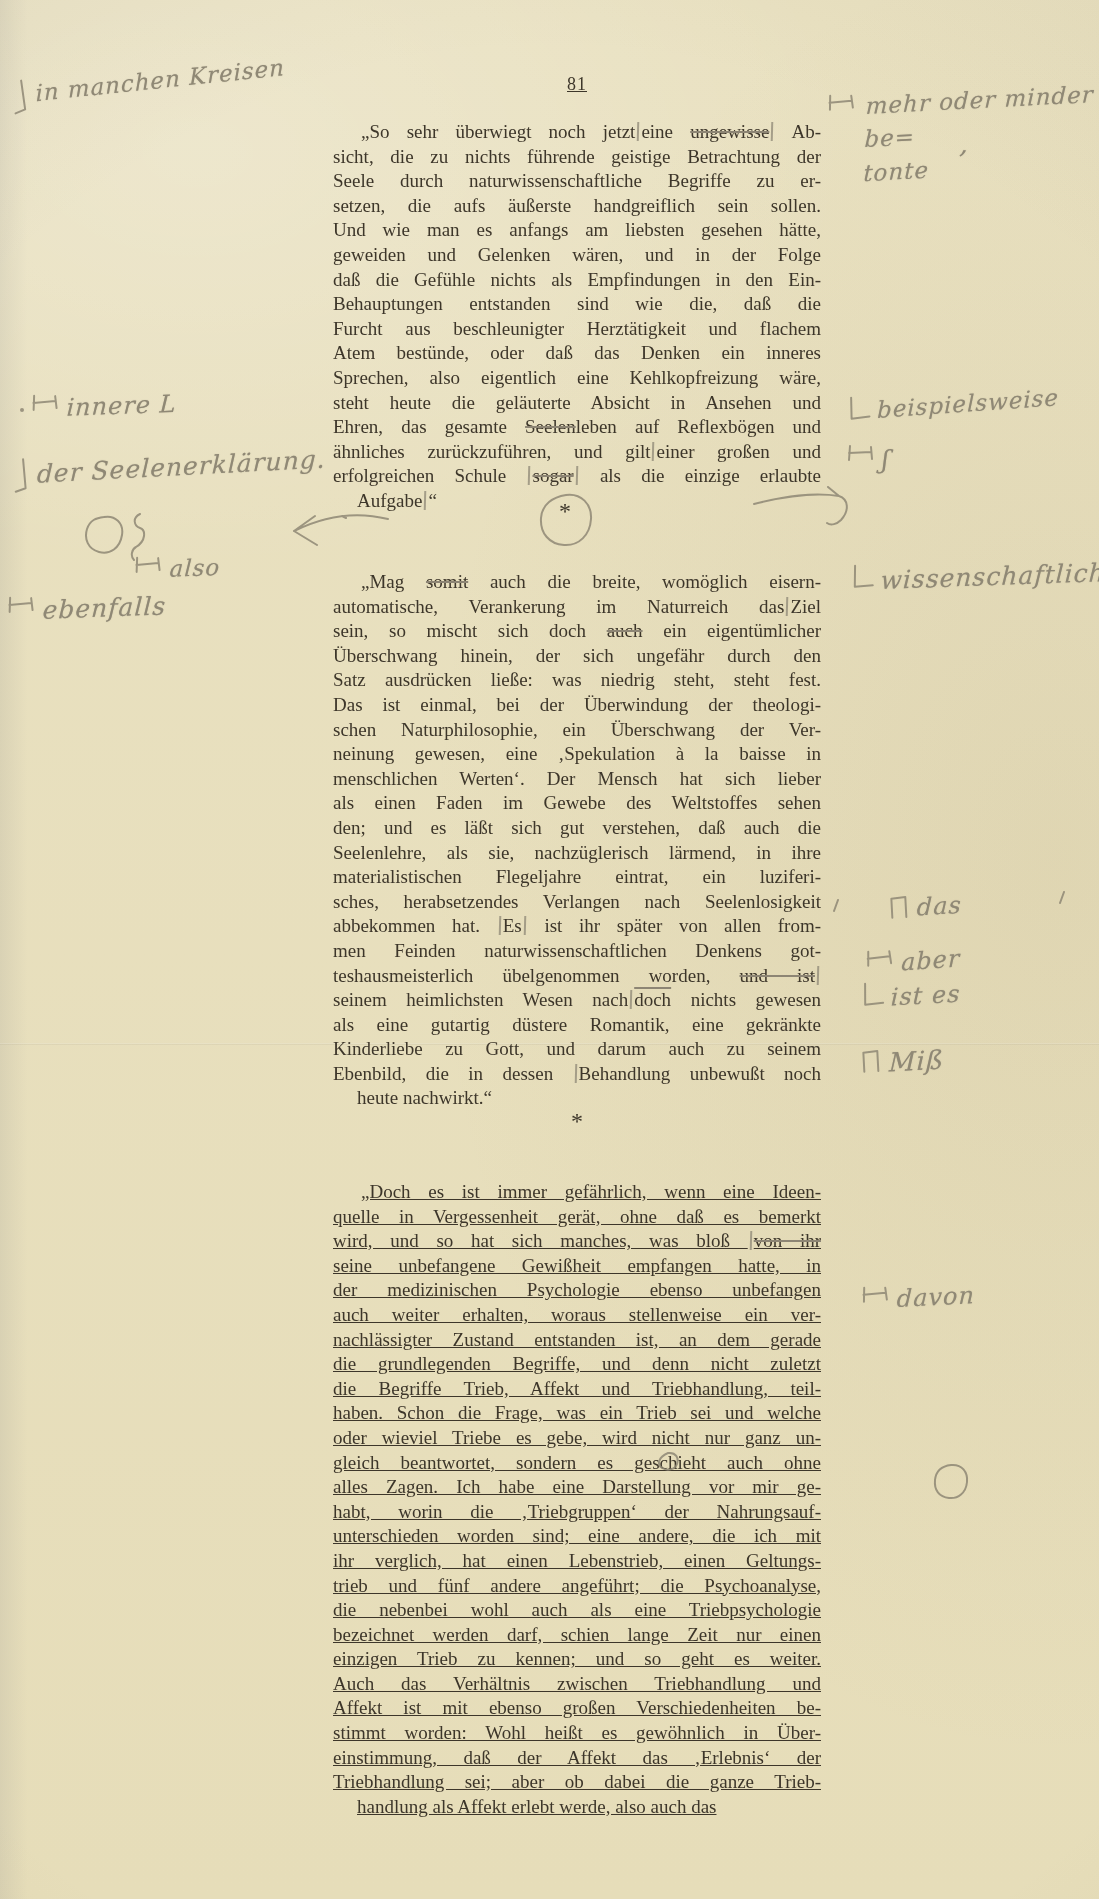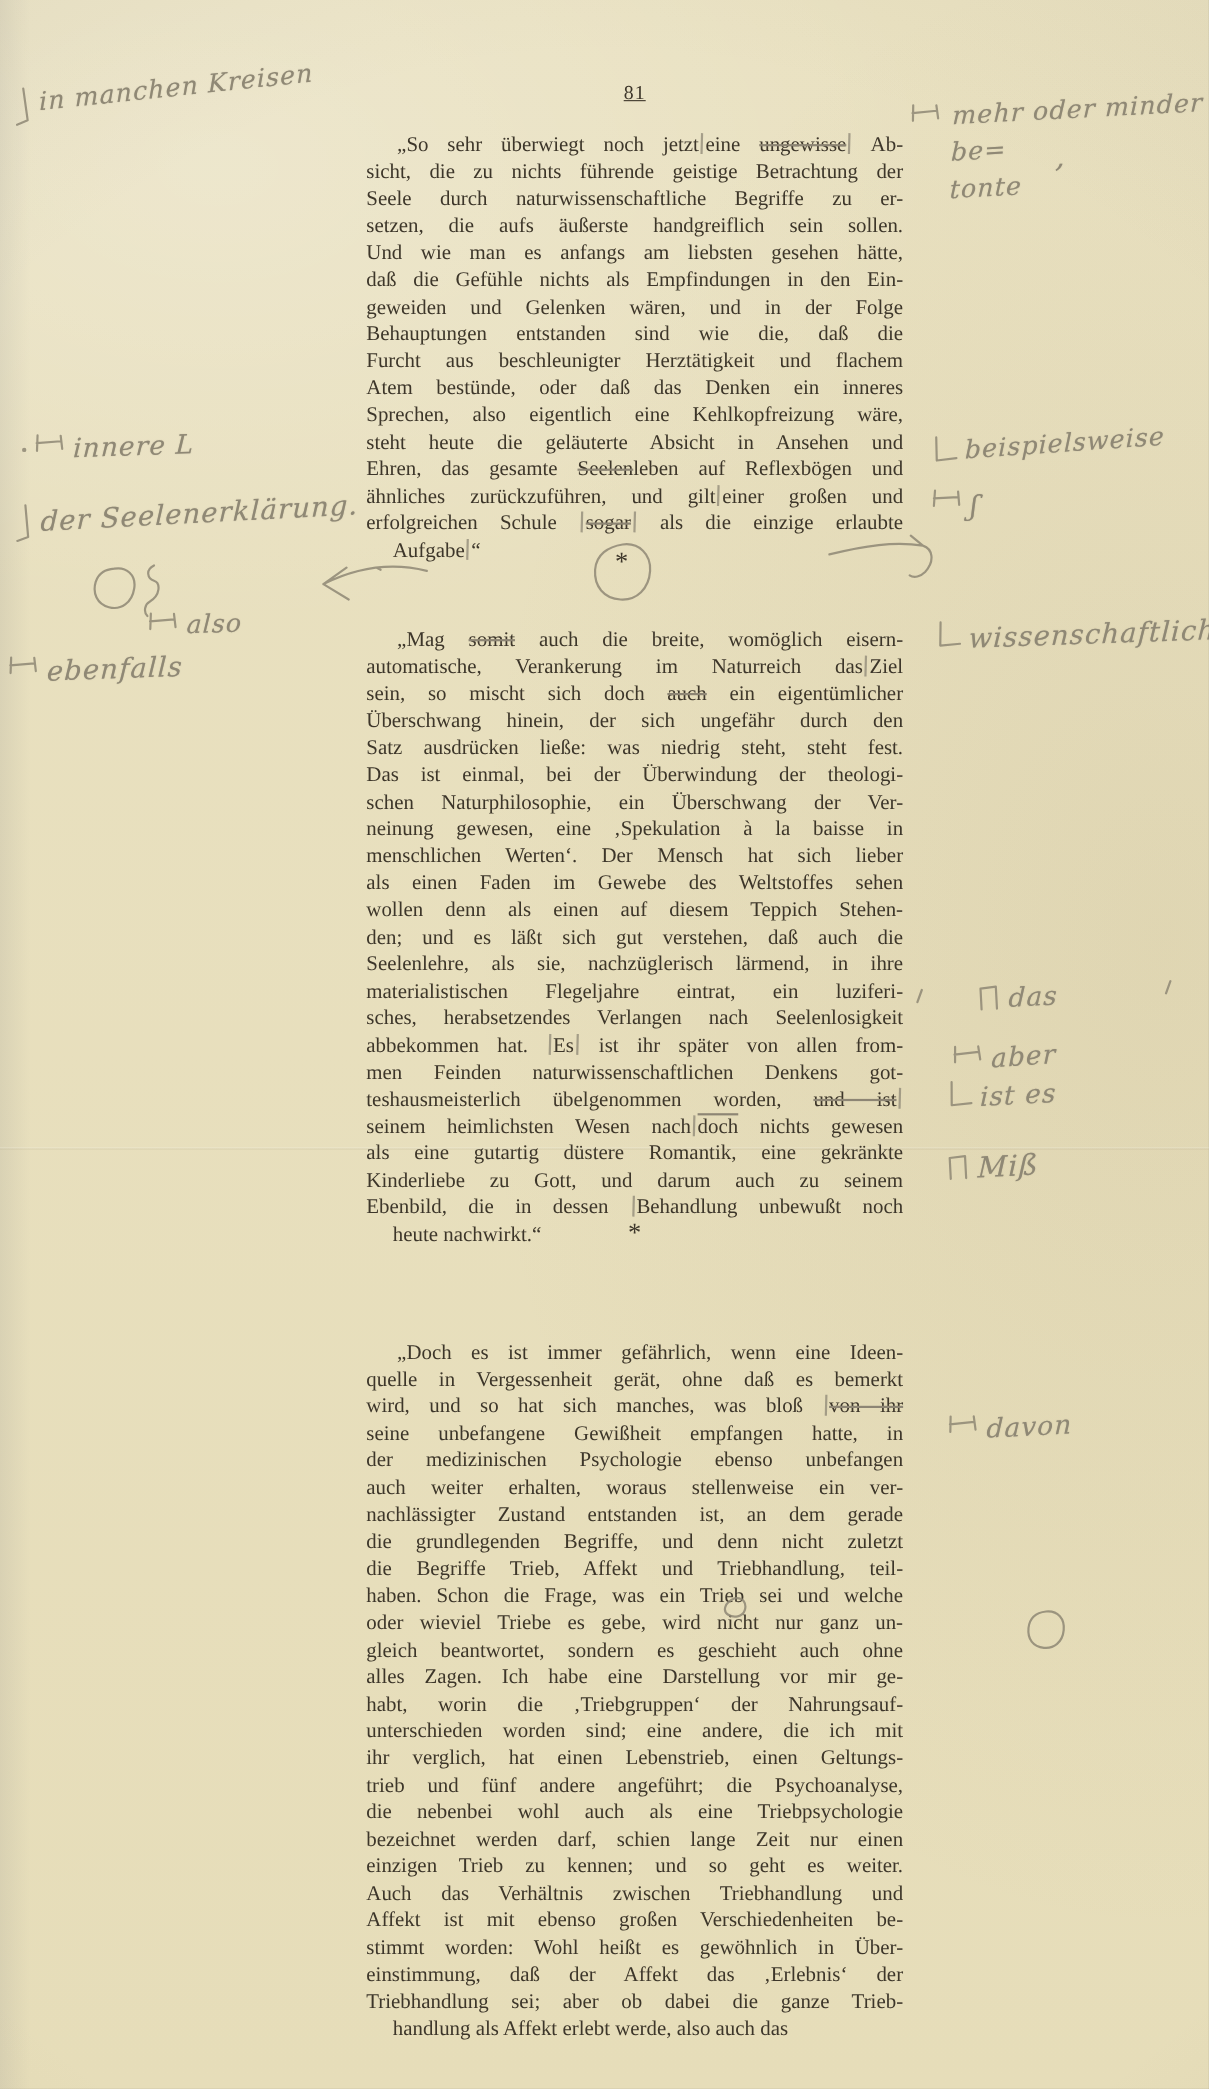--- a/index.html
+++ b/index.html
@@ -13,21 +13,21 @@
       linear-gradient(90deg, rgba(190,185,165,.35), transparent 2.5%),
       linear-gradient(#e9e1c1,#e6ddb9);
   }
   .pagenum{position:absolute;left:333px;top:74px;width:488px;text-align:center;
     font-size:18px;letter-spacing:1px;color:#3d362a;text-decoration:underline;}
   .textblock{position:absolute;left:333px;top:100px;width:488px;color:#3d362a;
     font-size:19px;line-height:24.6px;}
   .para{position:absolute;left:0;width:488px;}
   .para:nth-child(1){top:0;}
   .para:nth-child(2){top:450px;}
-  .para:nth-child(3){top:1098px;}
+  .para:nth-child(3){top:1060px;text-decoration:underline;}
   .line{text-align:justify;text-align-last:justify;height:24.6px;}
   .line.first{text-indent:28px;margin-top:20px;}
   .line.last{text-align-last:left;margin-left:24px;}
   .strike{text-decoration:line-through;text-decoration-color:#8d8574;text-decoration-thickness:2.4px;}
   .over{text-decoration:overline;text-decoration-color:#8d8574;text-decoration-thickness:2px;}
   .pbar{display:inline-block;width:2px;height:19px;background:#8e8776;opacity:.75;
     vertical-align:-3px;margin:0 2px;transform:rotate(1.5deg);}
   .hand{position:absolute;display:flex;align-items:flex-start;gap:6px;color:#8f8875;
     transform-origin:left top;}
   .hand .ht{display:inline-block;font-family:"DejaVu Serif",serif;font-style:italic;
@@ -49,22 +49,22 @@
 <div class="page">
   <div class="crease"></div>
   <div class="pagenum">81</div>
   <div class="textblock" id="paras">
       <div class="para">
         <div class="line first">„So sehr überwiegt noch jetzt<span class="pbar"></span>eine <span class="strike">ungewisse</span><span class="pbar"></span> Ab-</div>
         <div class="line">sicht, die zu nichts führende geistige Betrachtung der</div>
         <div class="line">Seele durch naturwissenschaftliche Begriffe zu er-</div>
         <div class="line">setzen, die aufs äußerste handgreiflich sein sollen.</div>
         <div class="line">Und wie man es anfangs am liebsten gesehen hätte,</div>
+        <div class="line">geweiden und Gelenken wären, und in der Folge</div>
         <div class="line">daß die Gefühle nichts als Empfindungen in den Ein-</div>
-        <div class="line">geweiden und Gelenken wären, und in der Folge</div>
         <div class="line">Behauptungen entstanden sind wie die, daß die</div>
         <div class="line">Furcht aus beschleunigter Herztätigkeit und flachem</div>
         <div class="line">Atem bestünde, oder daß das Denken ein inneres</div>
         <div class="line">Sprechen, also eigentlich eine Kehlkopfreizung wäre,</div>
         <div class="line">steht heute die geläuterte Absicht in Ansehen und</div>
         <div class="line">Ehren, das gesamte <span class="strike">Seelen</span>leben auf Reflexbögen und</div>
         <div class="line">ähnliches zurückzuführen, und gilt<span class="pbar"></span>einer großen und</div>
         <div class="line">erfolgreichen Schule <span class="pbar"></span><span class="strike">sogar</span><span class="pbar"></span> als die einzige erlaubte</div>
         <div class="line last">Aufgabe<span class="pbar"></span>“</div>
       </div>
@@ -72,21 +72,20 @@
         <div class="line first">„Mag <span class="strike">somit</span> auch die breite, womöglich eisern-</div>
         <div class="line">automatische, Verankerung im Naturreich das<span class="pbar"></span>Ziel</div>
         <div class="line">sein, so mischt sich doch <span class="strike">auch</span> ein eigentümlicher</div>
         <div class="line">Überschwang hinein, der sich ungefähr durch den</div>
         <div class="line">Satz ausdrücken ließe: was niedrig steht, steht fest.</div>
         <div class="line">Das ist einmal, bei der Überwindung der theologi-</div>
         <div class="line">schen Naturphilosophie, ein Überschwang der Ver-</div>
         <div class="line">neinung gewesen, eine ‚Spekulation à la baisse in</div>
         <div class="line">menschlichen Werten‘. Der Mensch hat sich lieber</div>
         <div class="line">als einen Faden im Gewebe des Weltstoffes sehen</div>
-        <div class="line">wollen denn als einen auf diesem Teppich Stehen-</div>
         <div class="line">den; und es läßt sich gut verstehen, daß auch die</div>
         <div class="line">Seelenlehre, als sie, nachzüglerisch lärmend, in ihre</div>
         <div class="line">materialistischen Flegeljahre eintrat, ein luziferi-</div>
         <div class="line">sches, herabsetzendes Verlangen nach Seelenlosigkeit</div>
         <div class="line">abbekommen hat. <span class="pbar"></span>Es<span class="pbar"></span> ist ihr später von allen from-</div>
         <div class="line">men Feinden naturwissenschaftlichen Denkens got-</div>
         <div class="line">teshausmeisterlich übelgenommen worden, <span class="strike">und ist</span><span class="pbar"></span></div>
         <div class="line">seinem heimlichsten Wesen nach<span class="pbar"></span><span class="over">doch</span> nichts gewesen</div>
         <div class="line">als eine gutartig düstere Romantik, eine gekränkte</div>
         <div class="line">Kinderliebe zu Gott, und darum auch zu seinem</div>

